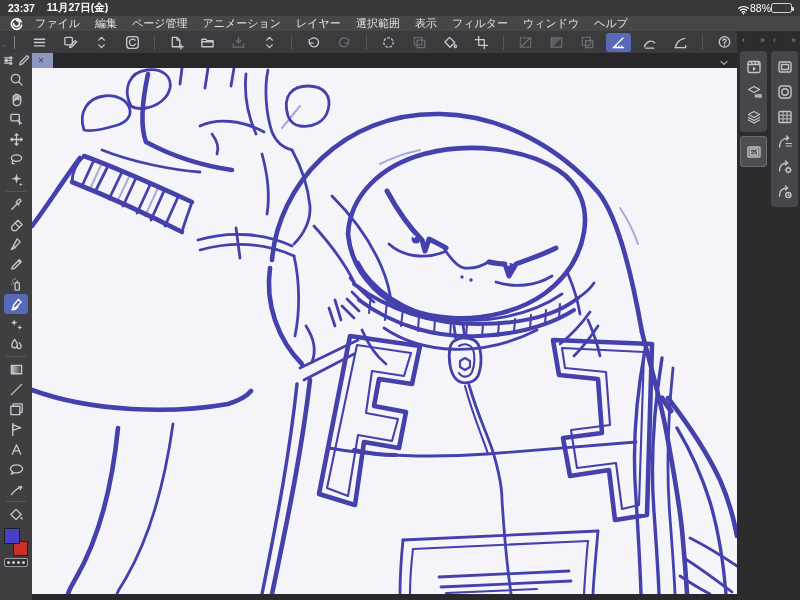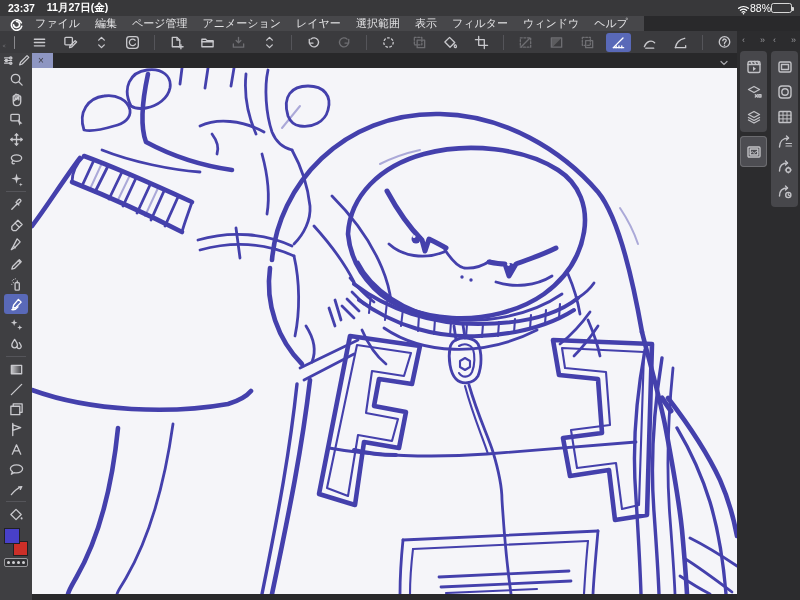--- a/index.html
+++ b/index.html
@@ -15,22 +15,22 @@
   .status-bar{position:absolute;left:0;top:0;width:800px;height:16px;background:var(--status);
     color:#fff;font-size:10.5px;display:flex;align-items:center;padding:0 8px}
   .status-time{font-weight:bold}
   .status-date{font-weight:bold;margin-left:12px}
   .status-right{margin-left:auto;display:flex;align-items:center;}
   .wifi{width:13px;height:11px;color:#fff}
   .battery{width:21px;height:10px;border:1px solid #ffffffcc;border-radius:2.5px;position:relative;padding:1px}
   .battery-fill{height:100%;background:#fff;border-radius:1px}
   .battery-nub{position:absolute;right:-3px;top:3px;width:2px;height:4px;background:#ffffffcc;border-radius:0 1px 1px 0}
 
-  .menu-bar{position:absolute;left:0;top:16px;width:644px;height:15px;background:var(--menu);
-    display:flex;align-items:center;color:#e2e2e4;font-size:11px}
+  .menu-bar{position:absolute;left:0;top:16px;width:800px;height:15px;background:var(--menu);
+    display:flex;color:#e2e2e4;font-size:11px}
   .app-logo{width:15px;height:13px;margin:0 11px 0 9px;color:#fff}
   .menu-item{margin-right:15px;cursor:default;white-space:nowrap}
 
   .command-bar{position:absolute;left:0;top:31px;width:737px;height:22px;background:var(--chrome);
     display:flex;align-items:center}
   .cb-collapse{color:#9d9da1;width:14px;height:16px;margin-left:2px}
   .cb-handle{width:4px;height:13px;background:#8a8a8e;border-radius:2px;margin:0 6px 0 8px}
   .cmd-items{display:flex;align-items:center;gap:6px;margin-left:6px}
   .cmd-icon{width:25px;height:19px;display:flex;align-items:center;justify-content:center;color:var(--icon)}
   .cmd-icon svg,.tool-icon svg,.pn-icon svg{width:15px;height:15px}

